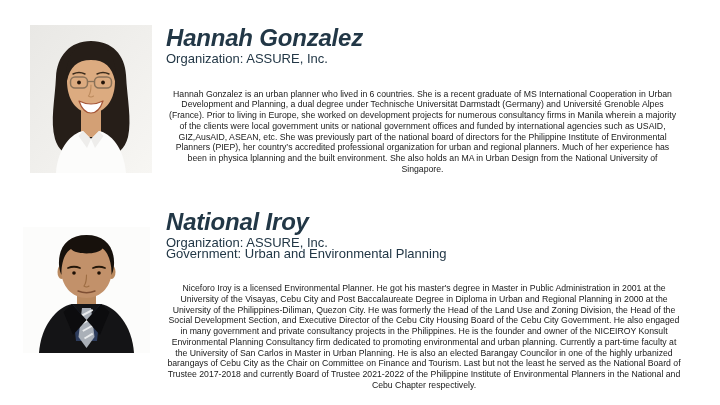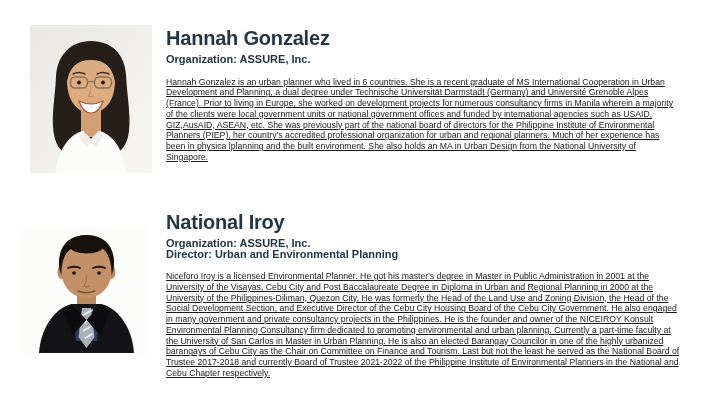--- a/index.html
+++ b/index.html
@@ -13,40 +13,40 @@
   .photo { position:absolute; overflow:hidden; }
   .photo svg { display:block; }
 
   .profile-text { position:absolute; width:513px; }
   #p1-text { left:166px; top:27px; }
   #p2-text { left:166px; top:211px; width:516px; }
   #p1-photo { left:30px; top:25px; width:122px; height:148px; }
   #p2-photo { left:23px; top:227px; width:127px; height:126px; }
 
   .name {
-    font-size:20px;
+    font-size:24px;
     font-weight:bold;
     color:#223746;
     line-height:22px;
     letter-spacing:-0.2px;
+    font-style:italic;
   }
   .meta {
-    font-size:11px;
-    font-weight:bold;
+    font-size:13px;
+    font-weight:normal;
     color:#223746;
     line-height:10.5px;
   }
   .meta.first { margin-top:5px; }
   .bio {
-    margin-top:12px;
+    margin-top:24px;
     font-size:8.7px;
     line-height:10.75px;
     color:#191919;
-    text-align:left;
-    text-decoration:underline;
+    text-align:center;
   }
 </style>
 </head>
 <body>
 
 <div class="photo" id="p1-photo" title="portrait-woman-dark-hair-glasses-white-shirt">
   <svg viewBox="0 0 122 148" width="122" height="148">
     <defs>
       <linearGradient id="bg1" x1="0" y1="0" x2="1" y2="1">
         <stop offset="0" stop-color="#e9e8e5"></stop>
@@ -120,15 +120,15 @@
 
     <path d="M63.5 48 C63.5 54 62.5 57 61 59 Q63.5 61 66 59" stroke="#9c6c42" stroke-width="1.1" fill="none" stroke-linecap="round"></path>
 
     <path d="M55 64 Q63.5 67.5 72 64" stroke="#7e4f33" stroke-width="1.4" fill="none" stroke-linecap="round"></path>
   </svg>
 </div>
 
 <div class="profile-text" id="p2-text">
   <div class="name">National Iroy</div>
   <div class="meta first">Organization: ASSURE, Inc.</div>
-  <div class="meta">Director: Urban and Environmental Planning</div>
+  <div class="meta">Government: Urban and Environmental Planning</div>
   <div class="bio">Niceforo Iroy is a licensed Environmental Planner. He got his master's degree in Master in Public Administration in 2001 at the University of the Visayas, Cebu City and Post Baccalaureate Degree in Diploma in Urban and Regional Planning in 2000 at the University of the Philippines-Diliman, Quezon City. He was formerly the Head of the Land Use and Zoning Division, the Head of the Social Development Section, and Executive Director of the Cebu City Housing Board of the Cebu City Government. He also engaged in many government and private consultancy projects in the Philippines. He is the founder and owner of the NICEIROY Konsult Environmental Planning Consultancy firm dedicated to promoting environmental and urban planning. Currently a part-time faculty at the University of San Carlos in Master in Urban Planning. He is also an elected Barangay Councilor in one of the highly urbanized barangays of Cebu City as the Chair on Committee on Finance and Tourism. Last but not the least he served as the National Board of Trustee 2017-2018 and currently Board of Trustee 2021-2022 of the Philippine Institute of Environmental Planners in the National and Cebu Chapter respectively.</div>
 </div>
 
 </body></html>

